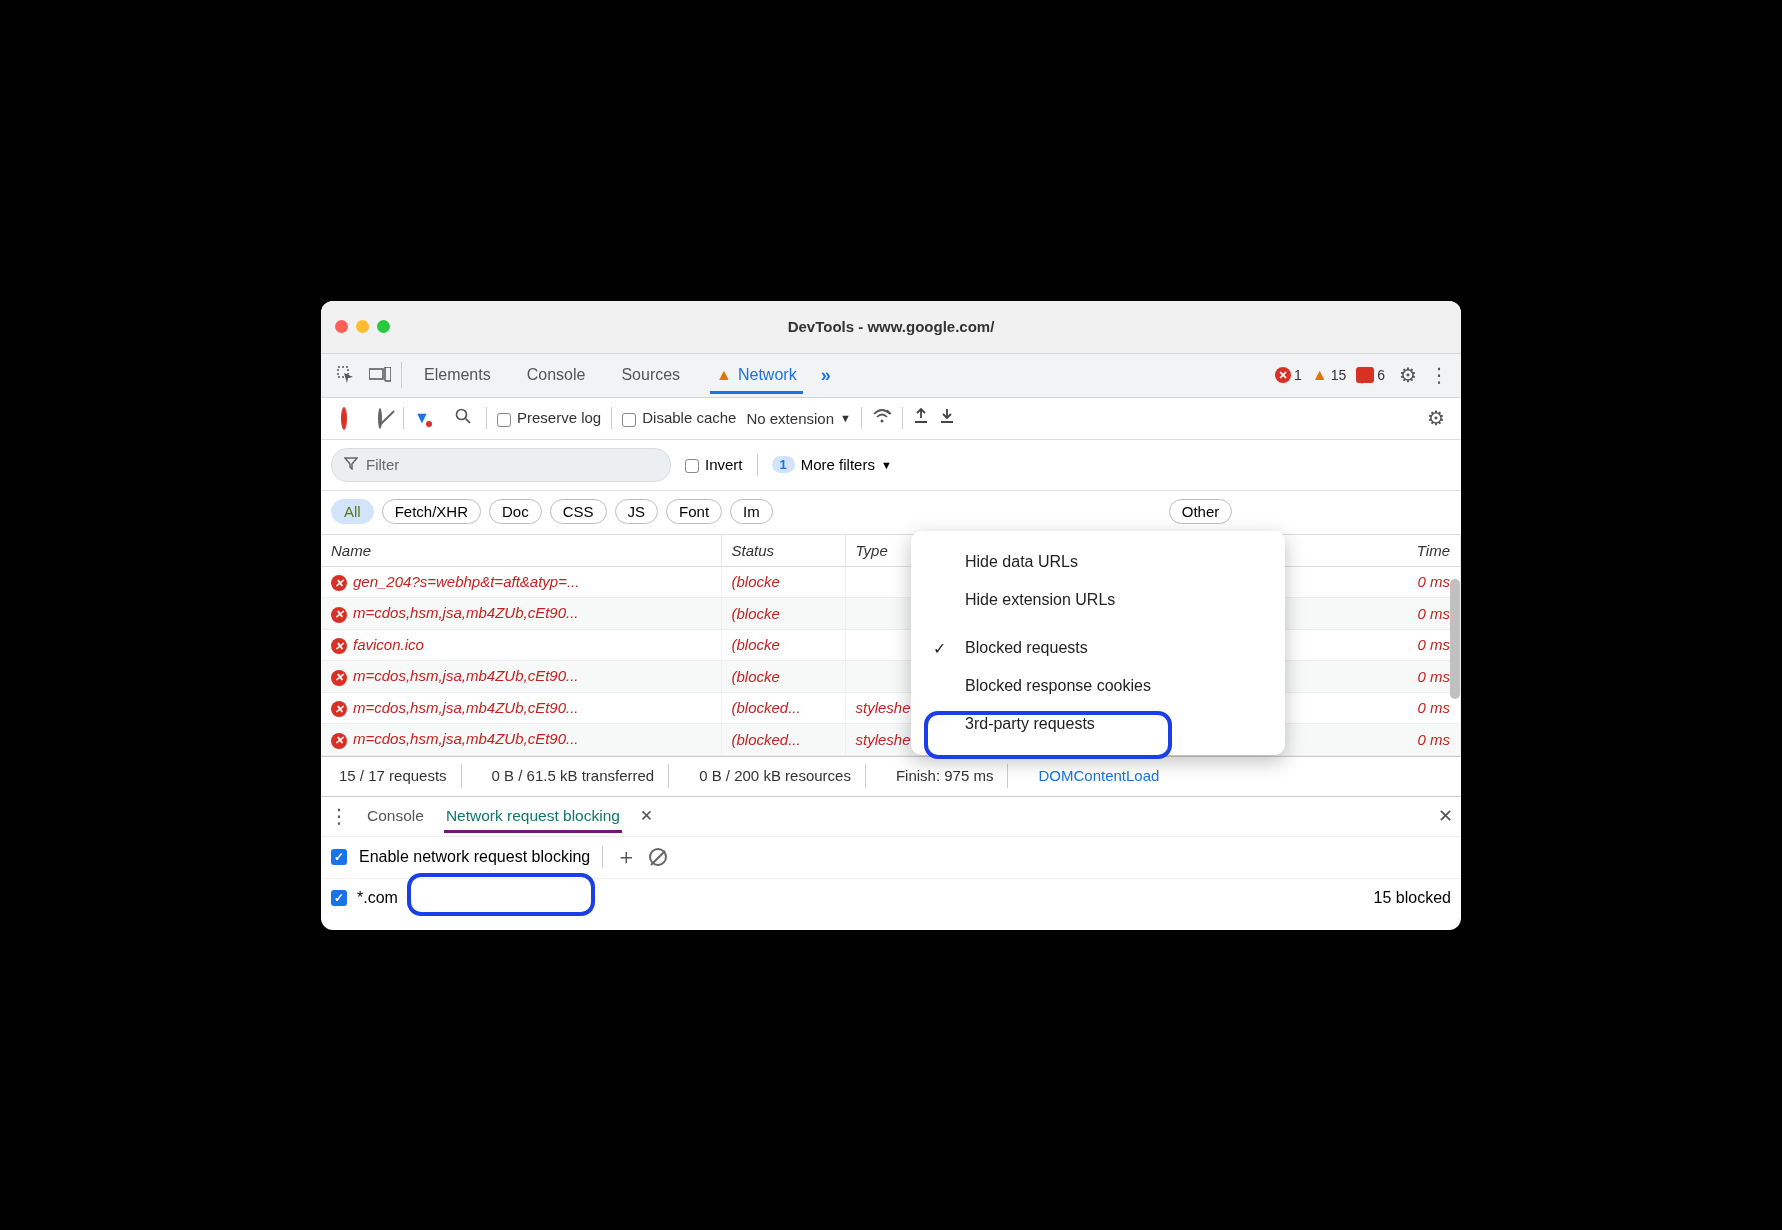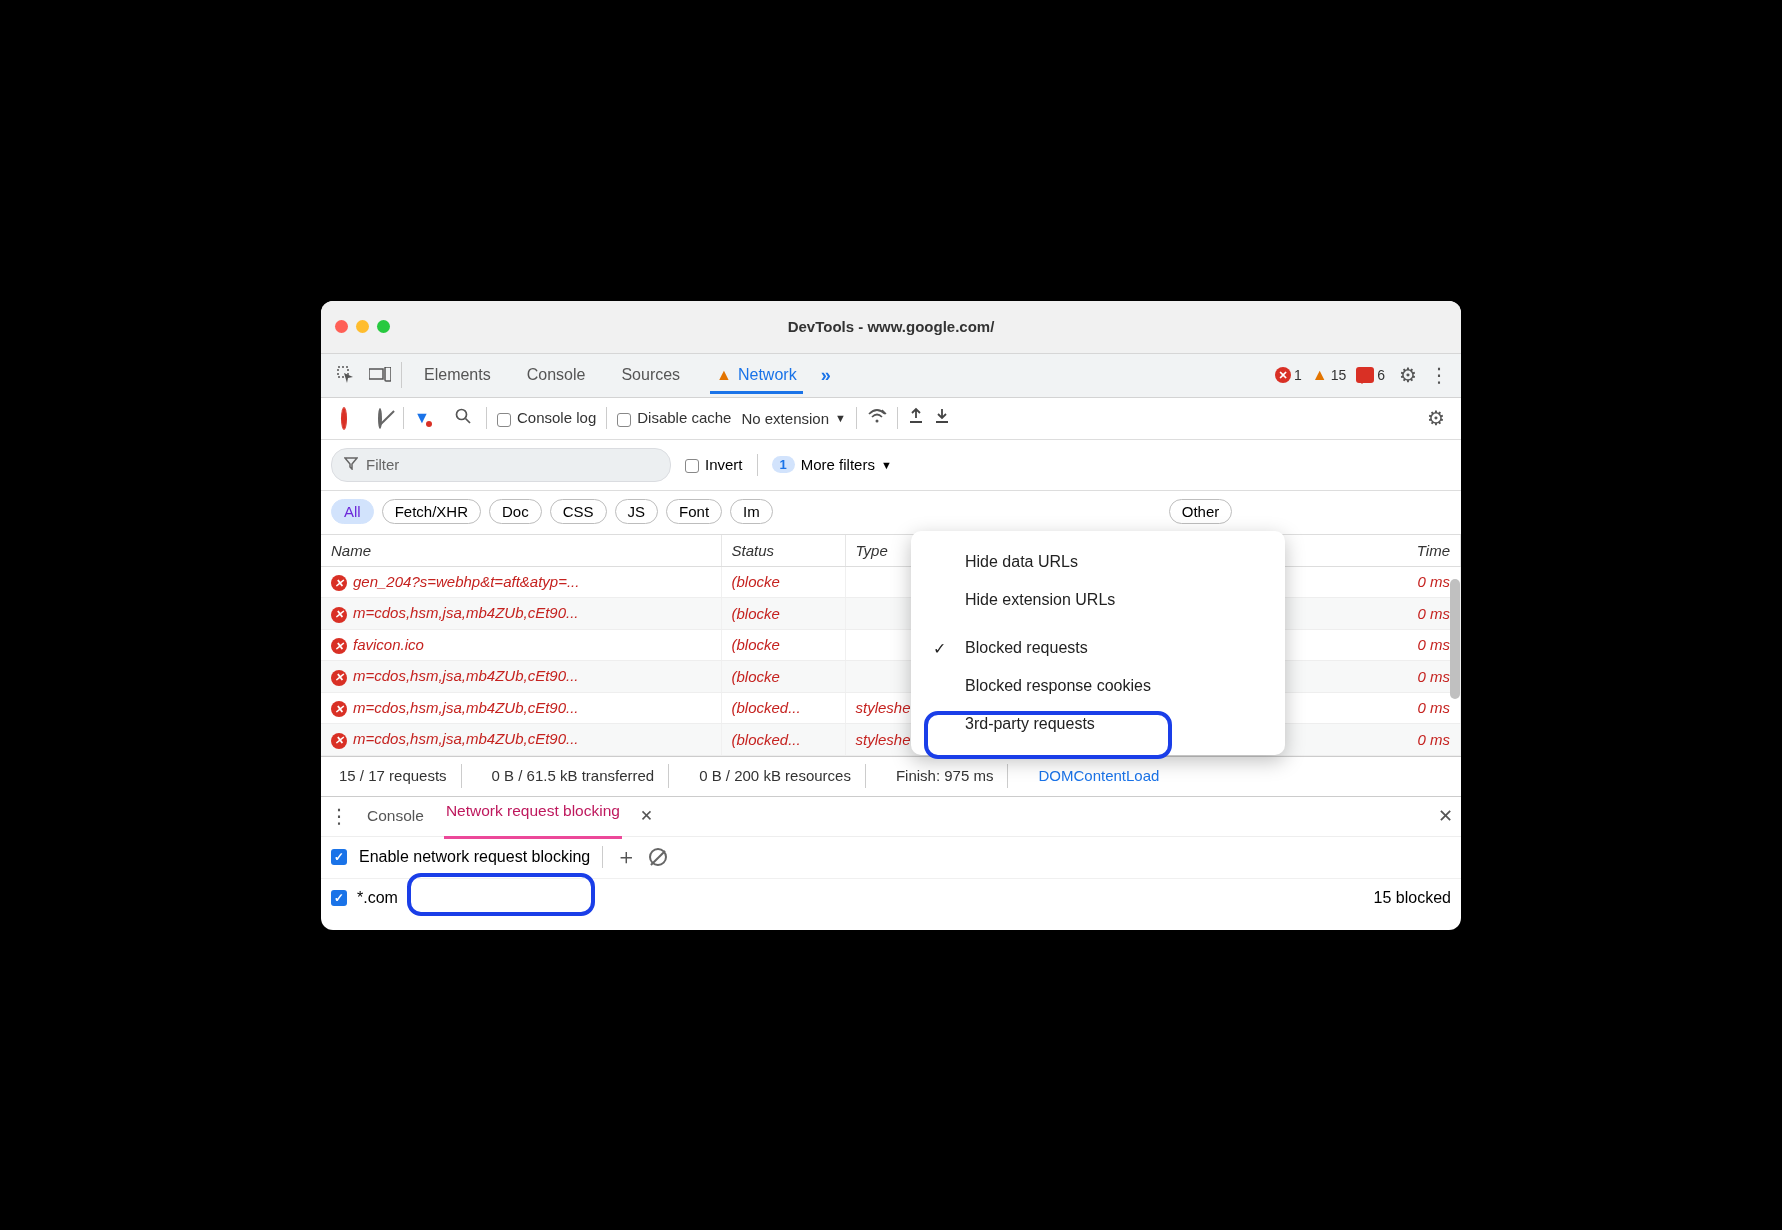--- a/index.html
+++ b/index.html
@@ -86,21 +86,21 @@
   
   .filter-bar { display:flex; align-items:center; padding:8px 10px; gap:14px; border-bottom:1px solid #ddd; background:#fff; font-size:15px;}
   .filter-input { flex: 0 0 340px; height:30px; background:#eceff1; border:1px solid #dadce0; border-radius:16px; display:flex; align-items:center; padding:16px 12px; color:#666;}
   .filter-input .ficon { margin-right:8px;}
   .more-filters { display:flex; align-items:center; gap:6px; cursor:pointer;}
   .count-pill { background:#d2e3fc; color:#1a73e8; border-radius:10px; padding:1px 8px; font-weight:600; font-size:13px;}
 
   
   .chips { display:flex; align-items:center; gap:8px; padding:8px 10px 10px; border-bottom:1px solid #ddd; background:#fff; font-size:15px;}
   .chip { border:1px solid #bdbdbd; border-radius:16px; padding:3px 12px; cursor:pointer;}
-  .chip.active { background:#d2e3fc; border-color:#d2e3fc; color:#6d28d9;}
+  .chip.active { background:#d2e3fc; border-color:#d2e3fc; color:#4d7c0f;}
 
   
   .nettable { width:100%; border-collapse:collapse; font-size:15px;font-style:italic; }
   .nettable th { text-align:left; font-weight:400; color:#333; padding:7px 10px; border-bottom:1px solid #ddd; border-right:1px solid #e6e6e6; background:#fff;}
   .nettable td { padding:6px 10px; border-bottom:1px solid #eee; border-right:1px solid #f0f0f0; color:#c5221f; white-space:nowrap; overflow:hidden; text-overflow:ellipsis;}
   .nettable tr:nth-child(even) td { background:#f7f8f8;}
   .nettable tr:nth-child(odd) td { background:#fff;}
   .nettable .right { text-align:right;}
   .row-icn { display:inline-flex; width:16px; height:16px; background:#d93025; border-radius:50%; color:#fff; align-items:center; justify-content:center; font-size:11px; font-weight:bold; margin-right:6px;}
   .initiator-link { text-decoration:underline; }
@@ -141,21 +141,21 @@
   .statusbar .sitem.nolb{border:none;}
   .statusbar .link { color:#1a73e8;}
 
   
   .drawer-tabs {
     display:flex; align-items:center; height:40px; border-top:1px solid #ccc; background:#fff;
     padding:0 8px; gap:18px; font-size:15.5px;
   }
   .drawer-tabs .dkebab{letter-spacing:-2px;color:#555;font-size:20px;}
   .drawer-tab { color:#555; padding:8px 2px;}
-  .drawer-tab.active { color:#be185d; border-bottom:3px solid #ec4899; padding-bottom:16px;}
+  .drawer-tab.active { color:#0f766e; border-bottom:3px solid #701a75; padding-bottom:5px;}
   .drawer-tabs .close-x { margin-left:auto; font-size:18px; color:#555;}
 
   
   .drawer-bar { display:flex; align-items:center; height:42px; border-top:1px solid #eee; padding:0 10px; gap:12px; font-size:16px;}
   .chkbox { width:16px;height:16px;border-radius:3px;background:#1a73e8;display:inline-flex;align-items:center;justify-content:center;color:#fff;font-size:12px;font-weight:bold;}
   .drawer-bar .plus{font-size:22px;color:#555;}
   .drawer-bar .ban{ width:18px;height:18px;border:2px solid #666;border-radius:50%;position:relative; display:inline-block;}
   .drawer-bar .ban::after{content:"";position:absolute;width:20px;height:2px;background:#666;left:-3px;top:7px;transform:rotate(-45deg);}
 
   .drawer-row { display:flex; align-items:center; height:40px; padding:0 10px; font-size:16px; justify-content:space-between; border-top:1px solid #f0f0f0;}
@@ -227,21 +227,21 @@
       <span class="funnel">▼</span>
         <span class="funnel-dot"></span>
     </span>
     <span class="icon-slot search-icn">
       <svg width="16" height="16" viewBox="0 0 16 16">
           <circle cx="6.5" cy="6.5" r="5" fill="none" stroke="#555" stroke-width="1.7"></circle>
           <line x1="10.5" y1="10.5" x2="15" y2="15" stroke="#555" stroke-width="1.7"></line>
         </svg>
     </span>
     <span class="divider"></span>
-    <label><span class="chk"></span><span>Console log</span></label>
+    <label><span class="chk"></span><span>Preserve log</span></label>
     <span class="divider"></span>
     <label><span class="chk"></span><span>Disable cache</span></label>
     <div class="net-select">
       <span>No extension</span>
       <span class="caret-d">▼</span>
     </div>
     <span class="divider"></span>
     <span class="wifi-icn">
       <svg width="20" height="16" viewBox="0 0 20 16">
           <path d="M2 6 Q10 -2 18 6" fill="none" stroke="#555" stroke-width="1.7"></path>

